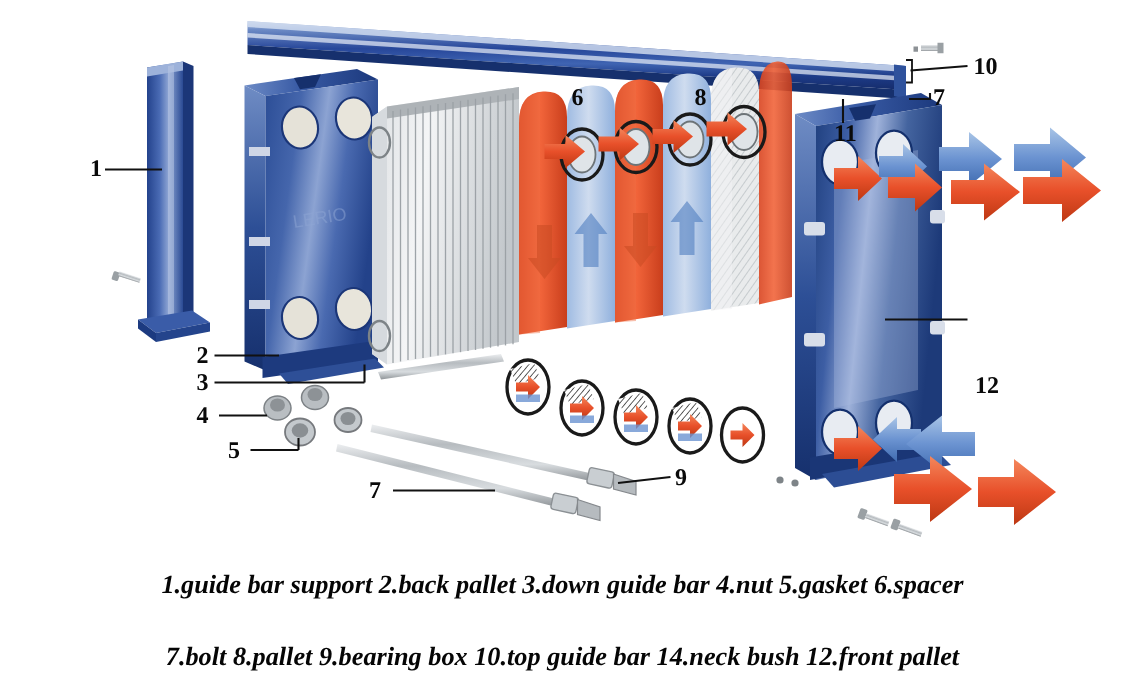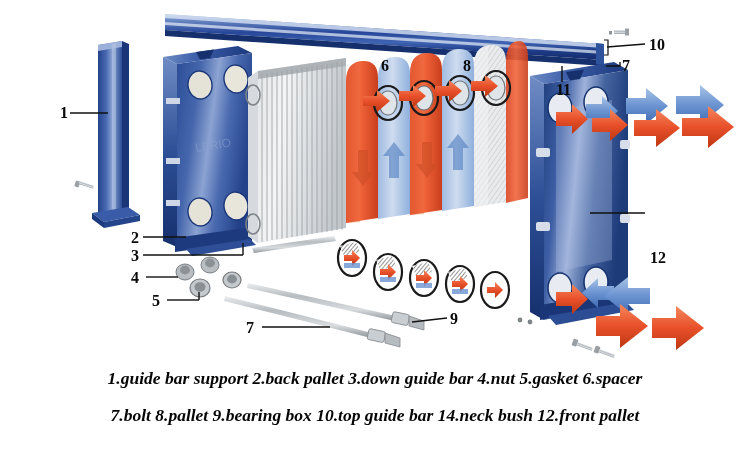--- a/index.html
+++ b/index.html
@@ -12,21 +12,21 @@
   
   .callout{position:absolute;font-family:"Liberation Serif",serif;
            font-weight:700;font-size:16px;color:#0a0a0a;line-height:1;
            letter-spacing:0px;white-space:nowrap;}
 
   
   .legend{position:absolute;left:0;top:366px;width:750px;
           text-align:center;}
   .legend-line{font-family:"Liberation Serif",serif;
                font-weight:700;font-style:italic;font-size:17.5px;
-               color:#050505;white-space:nowrap;margin:0;padding:0;}
+               color:#050505;white-space:nowrap;margin:11px;padding:0;}
   .legend-line.l1{padding-top:2px;}
   .legend-line.l2{padding-top:16px;}
 </style>
 </head>
 <body>
 
 <div id="stage">
 
   <svg class="art" viewBox="0 0 750 463">
     <defs>

